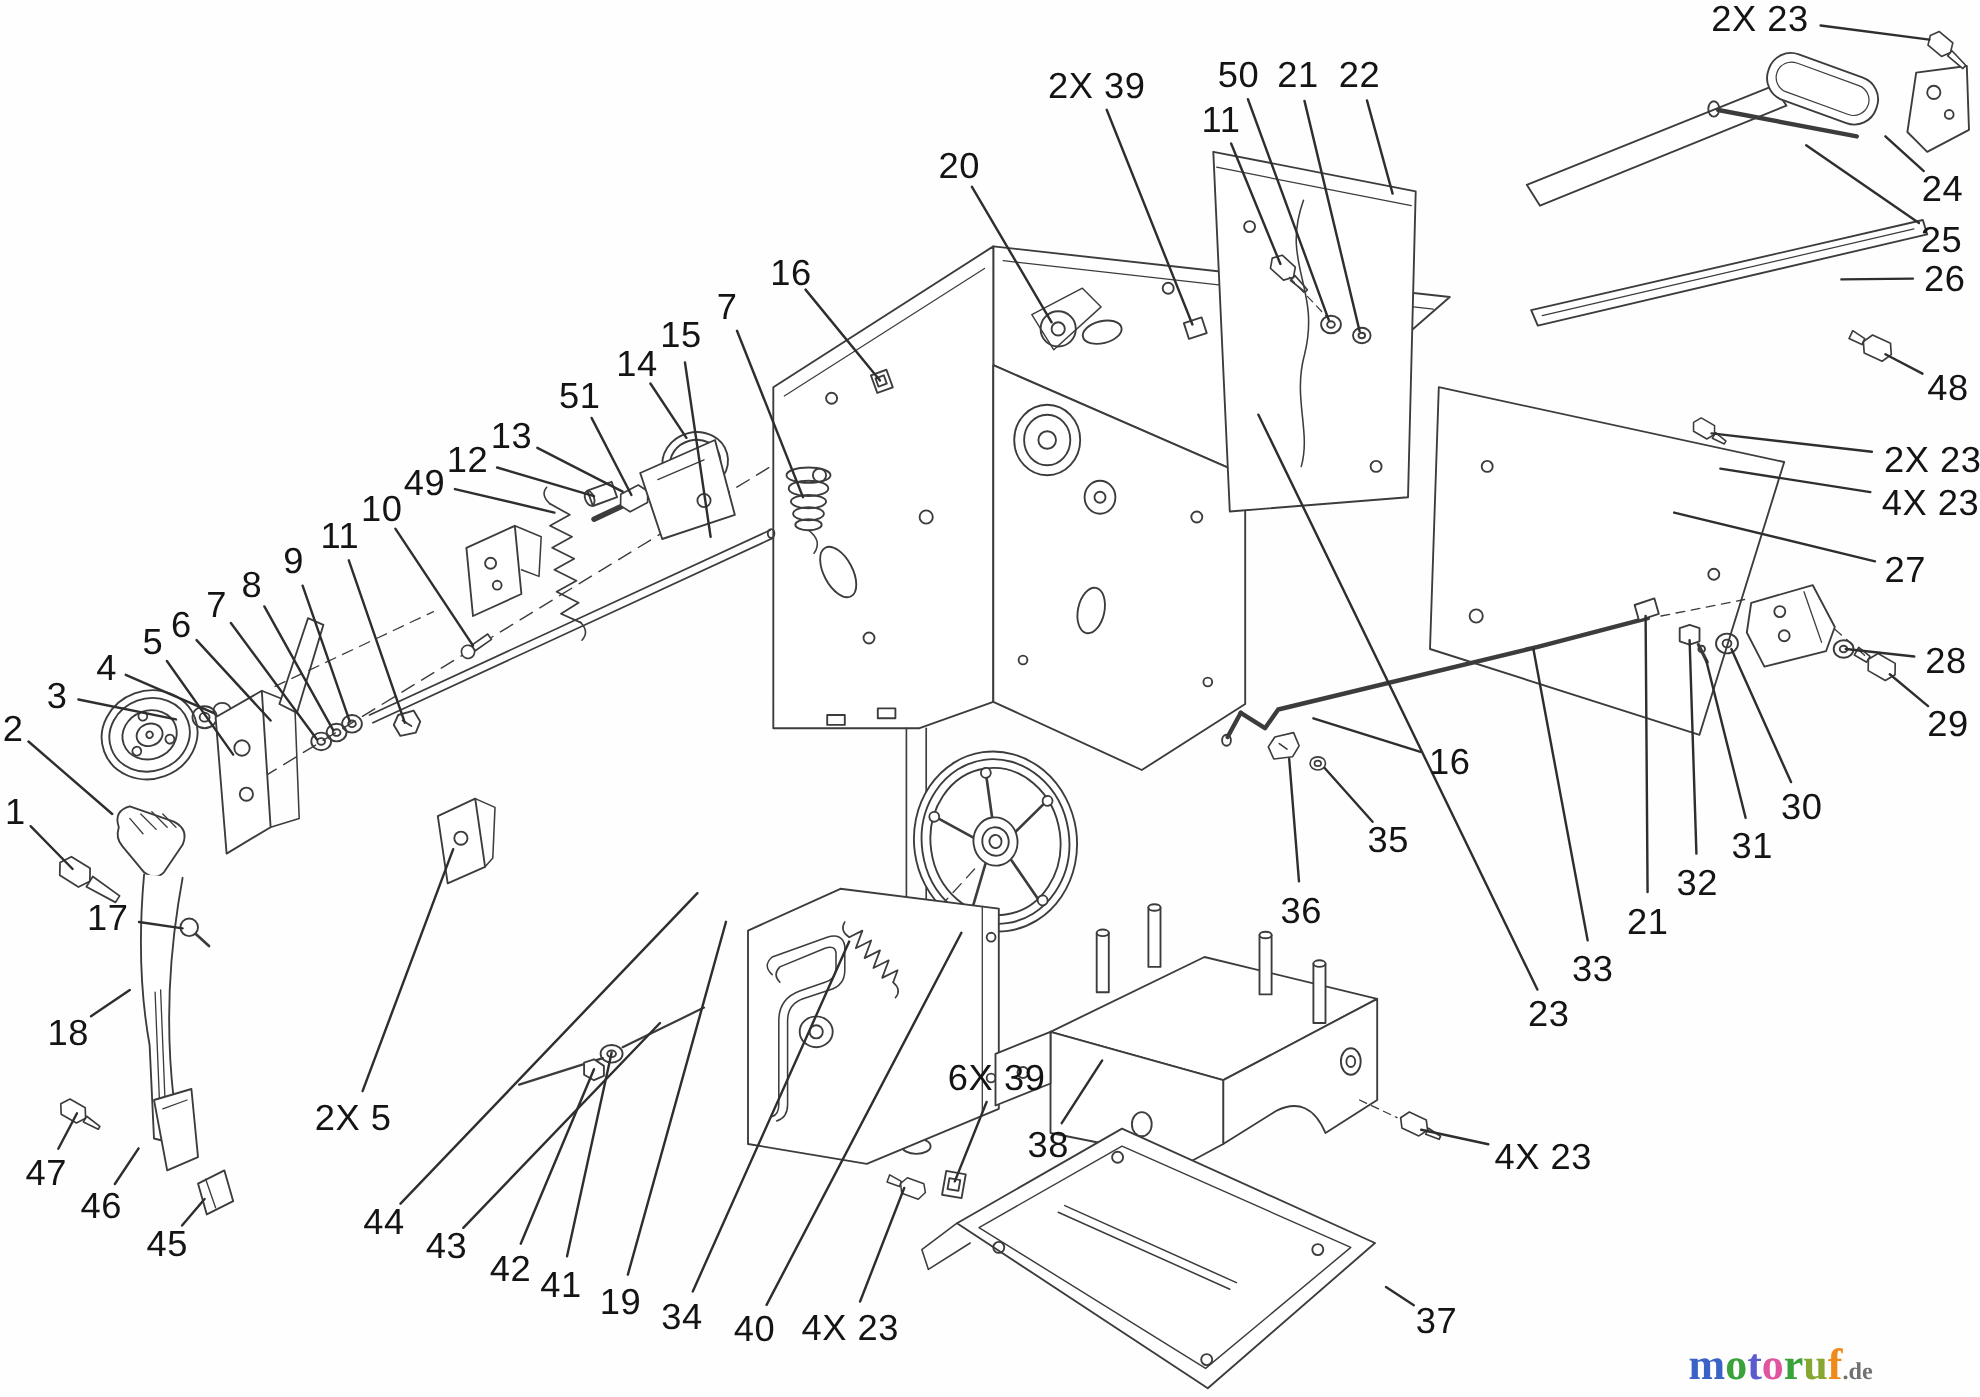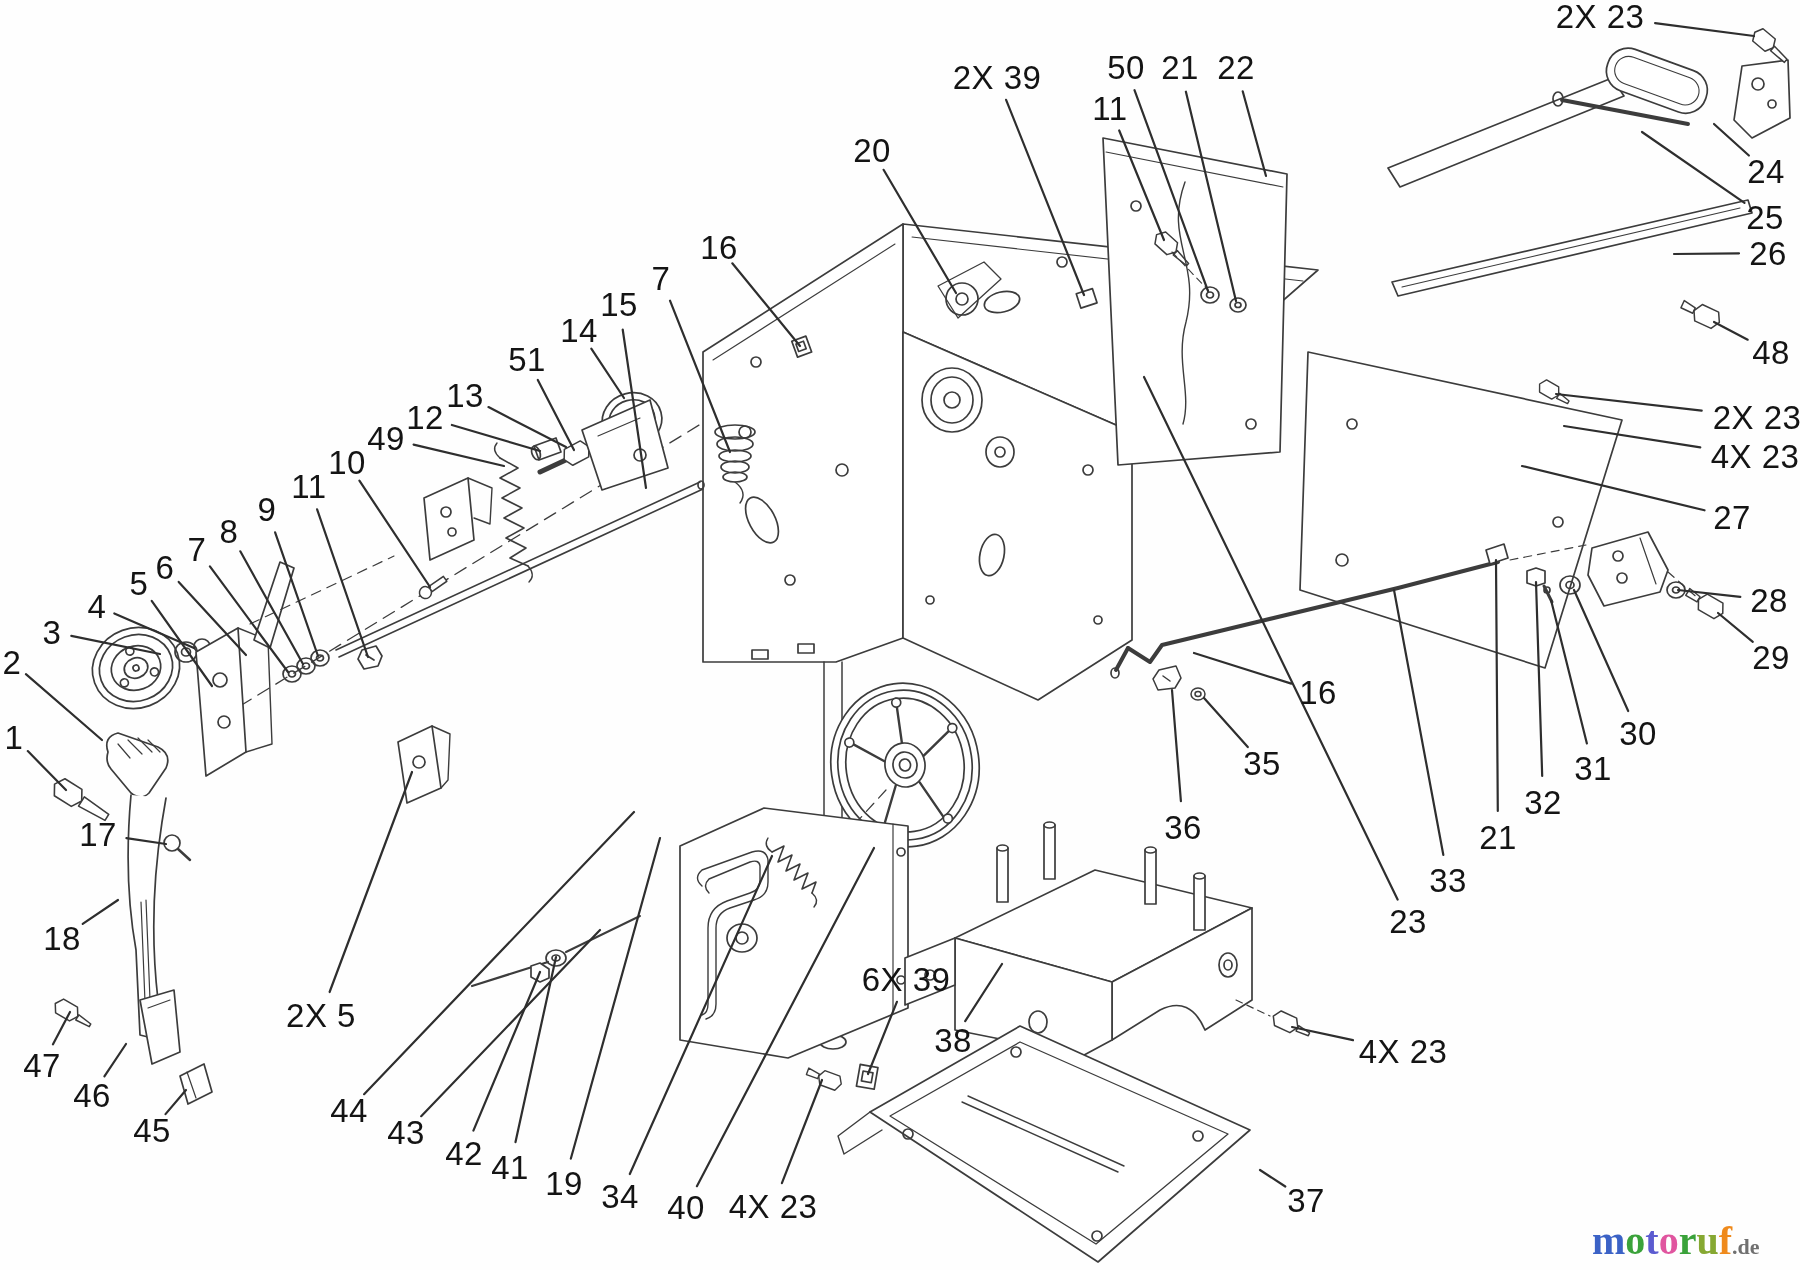--- a/index.html
+++ b/index.html
@@ -7,21 +7,21 @@
     position:relative;width:1800px;height:1270px;background:#fefefe;
     font-family:"Liberation Sans", sans-serif;overflow:hidden;
   }
   svg.art{position:absolute;left:0;top:0;}
   svg.art *{vector-effect:none;}
   .callout-text{
     font-family:"Liberation Sans", sans-serif;
     font-size:33px;fill:#141414;letter-spacing:0.5px;
   }
   .watermark{
-    position:absolute;left:1592px;top:1218px;width:168px;height:46px;
+    position:absolute;left:1535px;top:1218px;width:168px;height:46px;
     font-family:"Liberation Serif", serif;font-weight:bold;font-size:40px;
     white-space:nowrap;line-height:46px;user-select:none;
   }
   .watermark .suffix{font-size:22px;font-weight:bold;}
 </style>
 </head>
 <body>
 
 <div class="stage">
 

